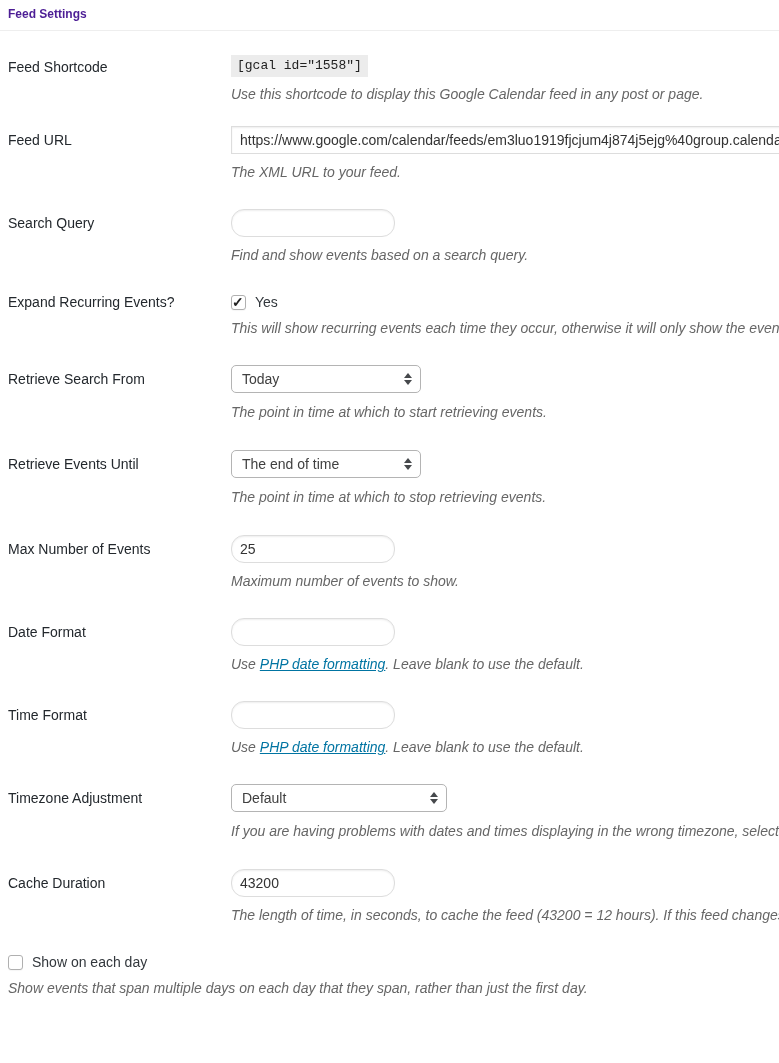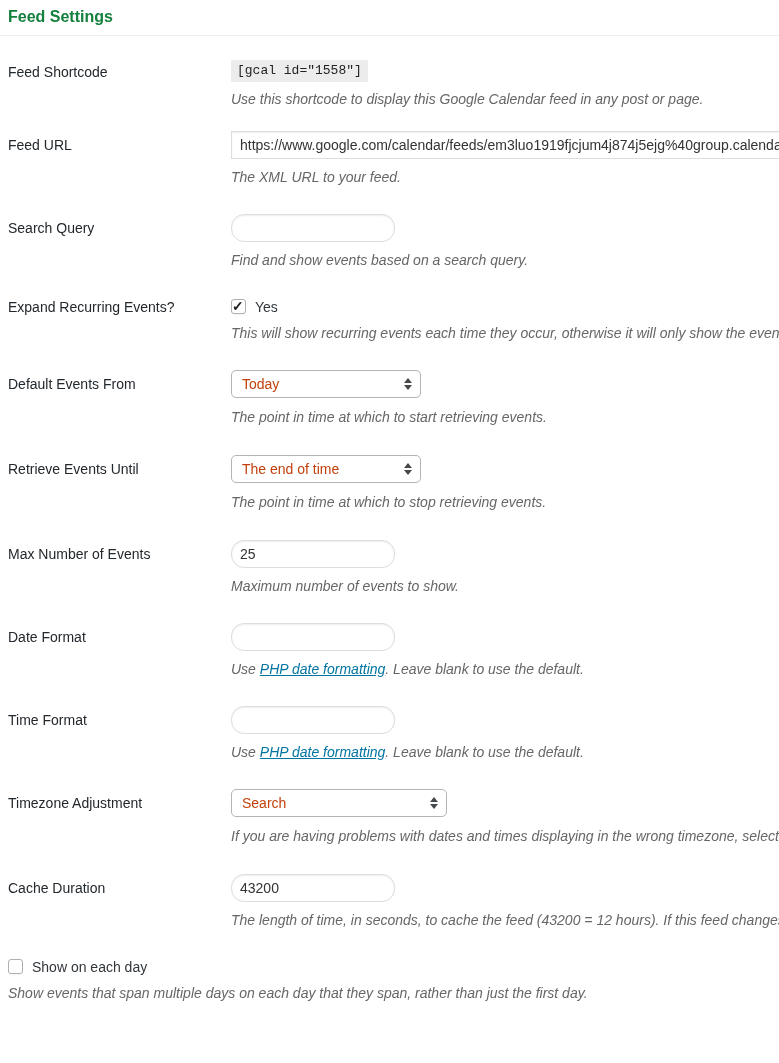--- a/index.html
+++ b/index.html
@@ -7,21 +7,21 @@
     width:779px; height:1063px; overflow:hidden;
     background:#fff;
     font-family:"Liberation Sans", sans-serif;
     -webkit-font-smoothing:antialiased;
   }
   .section-header {
     padding:8px 8px 9px 8px;
     border-bottom:1px solid #eee;
   }
   .section-header h3 {
-    font-size:16px; font-weight:bold; color:#15803d; line-height:1.1;
+    font-size:12px; font-weight:bold; color:#4c1d95; line-height:1.1;
   }
   .rows { padding:24px 0 0 8px; }
   .row { display:flex; align-items:flex-start; }
   .row.mb-input    { margin-bottom:27px; }
   .row.mb-select   { margin-bottom:28px; }
   .row.mb-checkbox { margin-bottom:27px; }
   .row.mb-code     { margin-bottom:22px; }
   .row-label {
     width:223px; flex:0 0 223px;
     font-size:14px; font-weight:normal; color:#23282d;
@@ -52,21 +52,21 @@
 
   
   .select {
     display:inline-flex; align-items:center; justify-content:space-between;
     height:28px; border:1px solid #b4b4b4; border-radius:5px;
     background:#fff; padding:0 8px 0 10px; cursor:default;
   }
   .select.size-s  { width:112px; }
   .select.size-m  { width:190px; }
   .select.size-l  { width:216px; }
-  .select .sel-value { font-size:14px; color:#c2410c; line-height:1; }
+  .select .sel-value { font-size:14px; color:#404040; line-height:1; }
   .sel-arrows { display:flex; flex-direction:column; align-items:center; }
   .sel-arrows .tri-up {
     width:0; height:0; border-left:4px solid transparent;
     border-right:4px solid transparent; border-bottom:5px solid #46494c;
     margin-bottom:2px;
   }
   .sel-arrows .tri-down {
     width:0; height:0; border-left:4px solid transparent;
     border-right:4px solid transparent; border-top:5px solid #46494c;
   }
@@ -121,21 +121,21 @@
         <div class="cb-wrap">
           <span class="cb-box">
             <span class="checkmark-glyph">✓</span>
           </span>
           <span class="cb-label">Yes</span>
         </div>
         <p class="description"><span>This will show recurring events each time they occur, otherwise it will only show the event the first time it occurs.</span></p>
       </div>
     </div>
     <div class="row is-select mb-select">
-      <div class="row-label">Default Events From</div>
+      <div class="row-label">Retrieve Search From</div>
       <div class="row-field"><div class="select size-m">
           <span class="sel-value">Today</span>
           <span class="sel-arrows">
             <span class="tri-up"></span>
             <span class="tri-down"></span>
           </span>
         </div><p class="description"><span>The point in time at which to start retrieving events.</span></p></div>
     </div>
     <div class="row is-select mb-select">
       <div class="row-label">Retrieve Events Until</div>
@@ -155,21 +155,21 @@
       <div class="row-label">Date Format</div>
       <div class="row-field"><input type="text" class="text size-s" value="" style=""><p class="description"><span>Use </span><a href="#">PHP date formatting</a><span>. Leave blank to use the default.</span></p></div>
     </div>
     <div class="row is-input mb-input">
       <div class="row-label">Time Format</div>
       <div class="row-field"><input type="text" class="text size-s" value="" style=""><p class="description"><span>Use </span><a href="#">PHP date formatting</a><span>. Leave blank to use the default.</span></p></div>
     </div>
     <div class="row is-select mb-select">
       <div class="row-label">Timezone Adjustment</div>
       <div class="row-field"><div class="select size-l">
-          <span class="sel-value">Search</span>
+          <span class="sel-value">Default</span>
           <span class="sel-arrows">
             <span class="tri-up"></span>
             <span class="tri-down"></span>
           </span>
         </div><p class="description"><span>If you are having problems with dates and times displaying in the wrong timezone, select a city in your timezone here.</span></p></div>
     </div>
     <div class="row is-input mb-input">
       <div class="row-label">Cache Duration</div>
       <div class="row-field"><input type="text" class="text size-s" value="43200" style=""><p class="description"><span>The length of time, in seconds, to cache the feed (43200 = 12 hours). If this feed changes regularly, you may want to reduce the cache duration.</span></p></div>
     </div>

